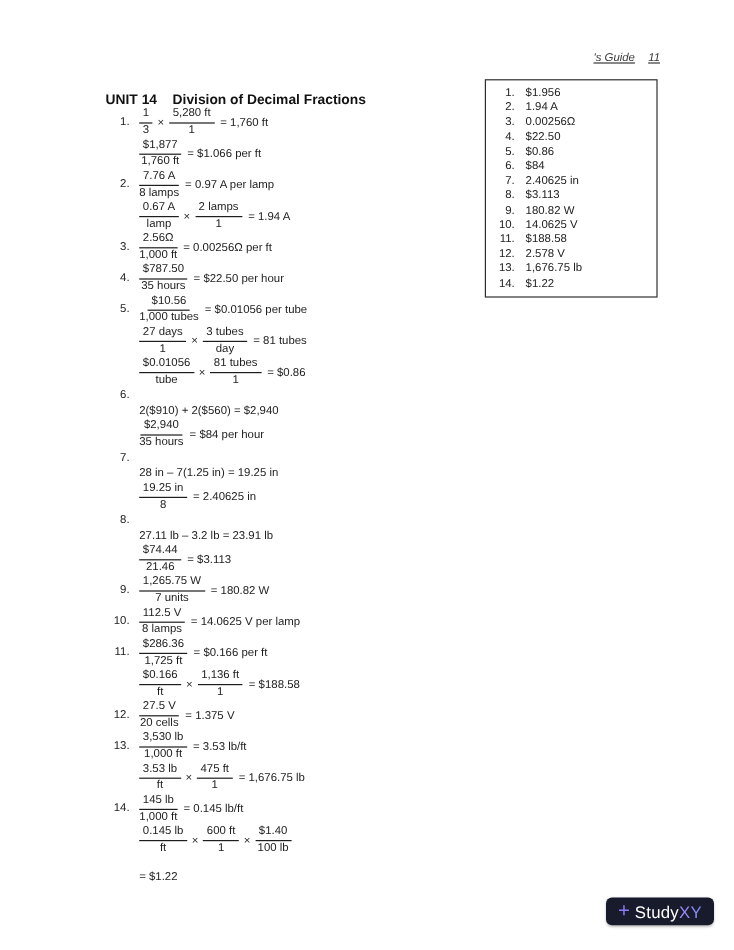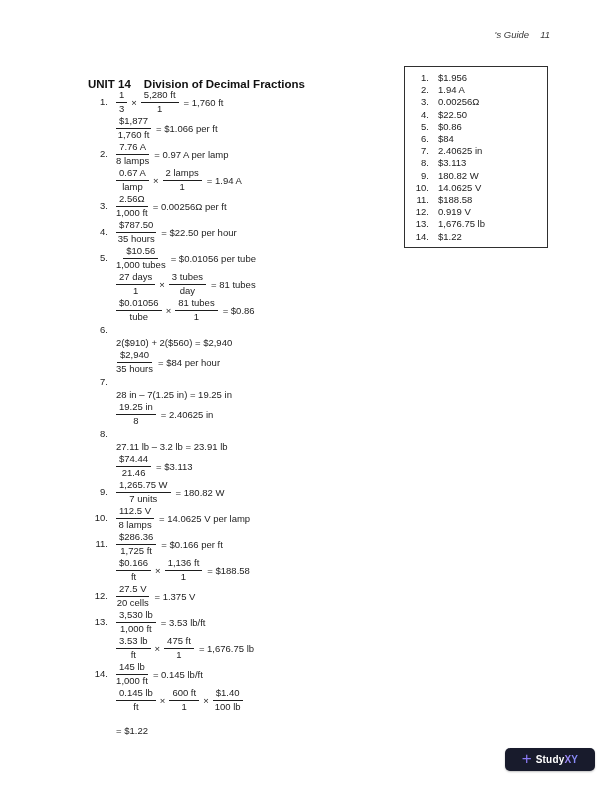--- a/index.html
+++ b/index.html
@@ -3,22 +3,22 @@
 <meta charset="utf-8">
 <style>
   html,body{margin:0;padding:0;background:#e8e8e8;}
   .page{
     position:relative;width:612px;height:792px;background:#ffffff;
     font-family:"Liberation Sans", sans-serif;color:#1d1d1d;overflow:hidden;
     margin:0 auto;
   }
   
   .header-right{
-    position:absolute;top:29px;right:62px;font-style:italic;
-    font-size:9.5px;color:#3a3a3a;display:flex;gap:11px;
+    position:absolute;top:43px;right:62px;font-style:italic;
+    font-size:9.5px;color:#3a3a3a;display:flex;gap:11px;text-decoration:underline;
   }
   
   .title{
     position:absolute;left:88px;top:78px;font-weight:bold;font-size:11.5px;
     color:#111;display:flex;gap:13px;white-space:nowrap;
   }
   
   .answer-box{
     position:absolute;left:404px;top:66px;width:144px;
     border:1.5px solid #2f2f2f;background:#fff;
@@ -40,21 +40,21 @@
   .op{margin:0 4px;}
   .eq{margin-left:5px;white-space:nowrap;}
   .txt{white-space:nowrap;}
   
   .logo{
     position:absolute;left:505px;top:748px;width:90px;height:23px;
     background:#181b2c;border-radius:5px;display:flex;align-items:center;
     justify-content:center;gap:4px;box-shadow:0 1px 2px rgba(0,0,0,0.25);
   }
   .logo-plus{color:#8b7af5;font-size:17px;font-weight:300;line-height:15px;margin-top:-2px;}
-  .logo-text{font-size:10px;font-weight:bold;letter-spacing:0.2px;display:flex;}
+  .logo-text{font-size:14px;font-weight:normal;letter-spacing:0.2px;display:flex;}
   .logo-main{color:#ffffff;}
   .logo-accent{
     background:linear-gradient(90deg,#a78bfa,#7f8cf8);
     -webkit-background-clip:text;background-clip:text;color:transparent;
   }
 </style>
 </head>
 <body>
 
 <div class="page">
@@ -109,21 +109,21 @@
       <div class="answer-row">
         <span class="answer-num">10.</span>
         <span class="answer-val">14.0625 V</span>
       </div>
       <div class="answer-row">
         <span class="answer-num">11.</span>
         <span class="answer-val">$188.58</span>
       </div>
       <div class="answer-row">
         <span class="answer-num">12.</span>
-        <span class="answer-val">0.919 V</span>
+        <span class="answer-val">2.578 V</span>
       </div>
       <div class="answer-row">
         <span class="answer-num">13.</span>
         <span class="answer-val">1,676.75 lb</span>
       </div>
       <div class="answer-row">
         <span class="answer-num">14.</span>
         <span class="answer-val">$1.22</span>
       </div>
     </div>

